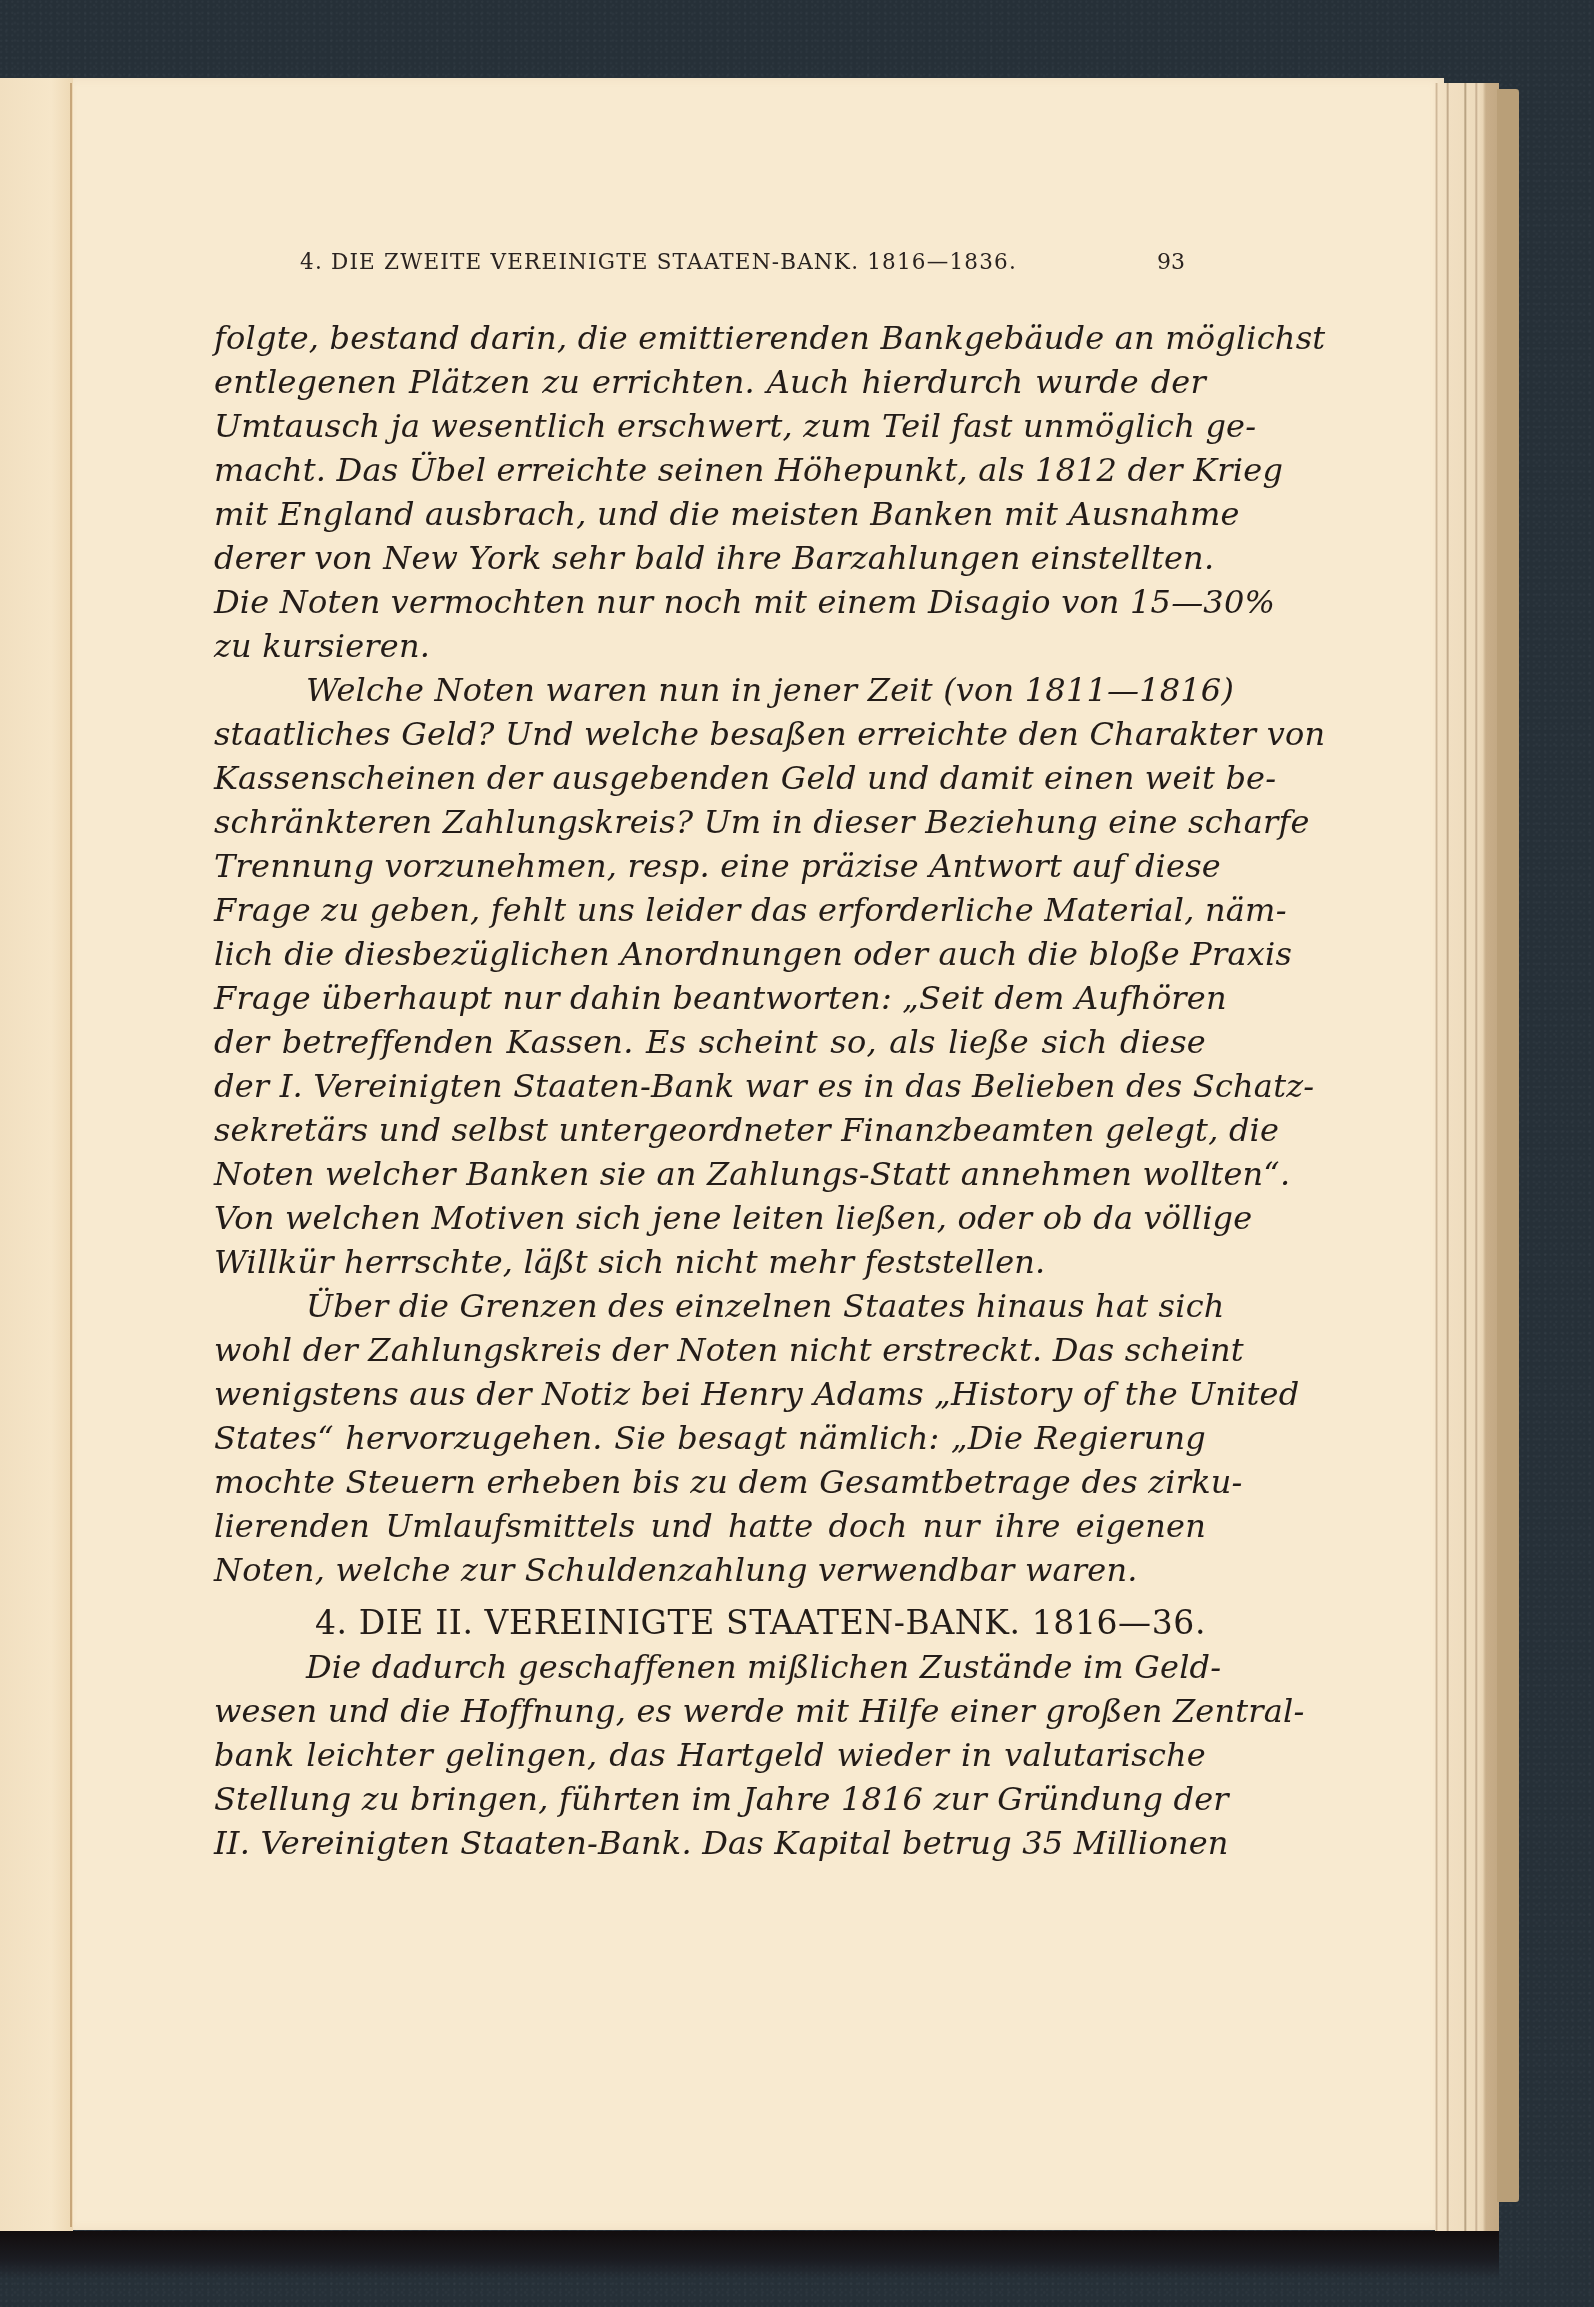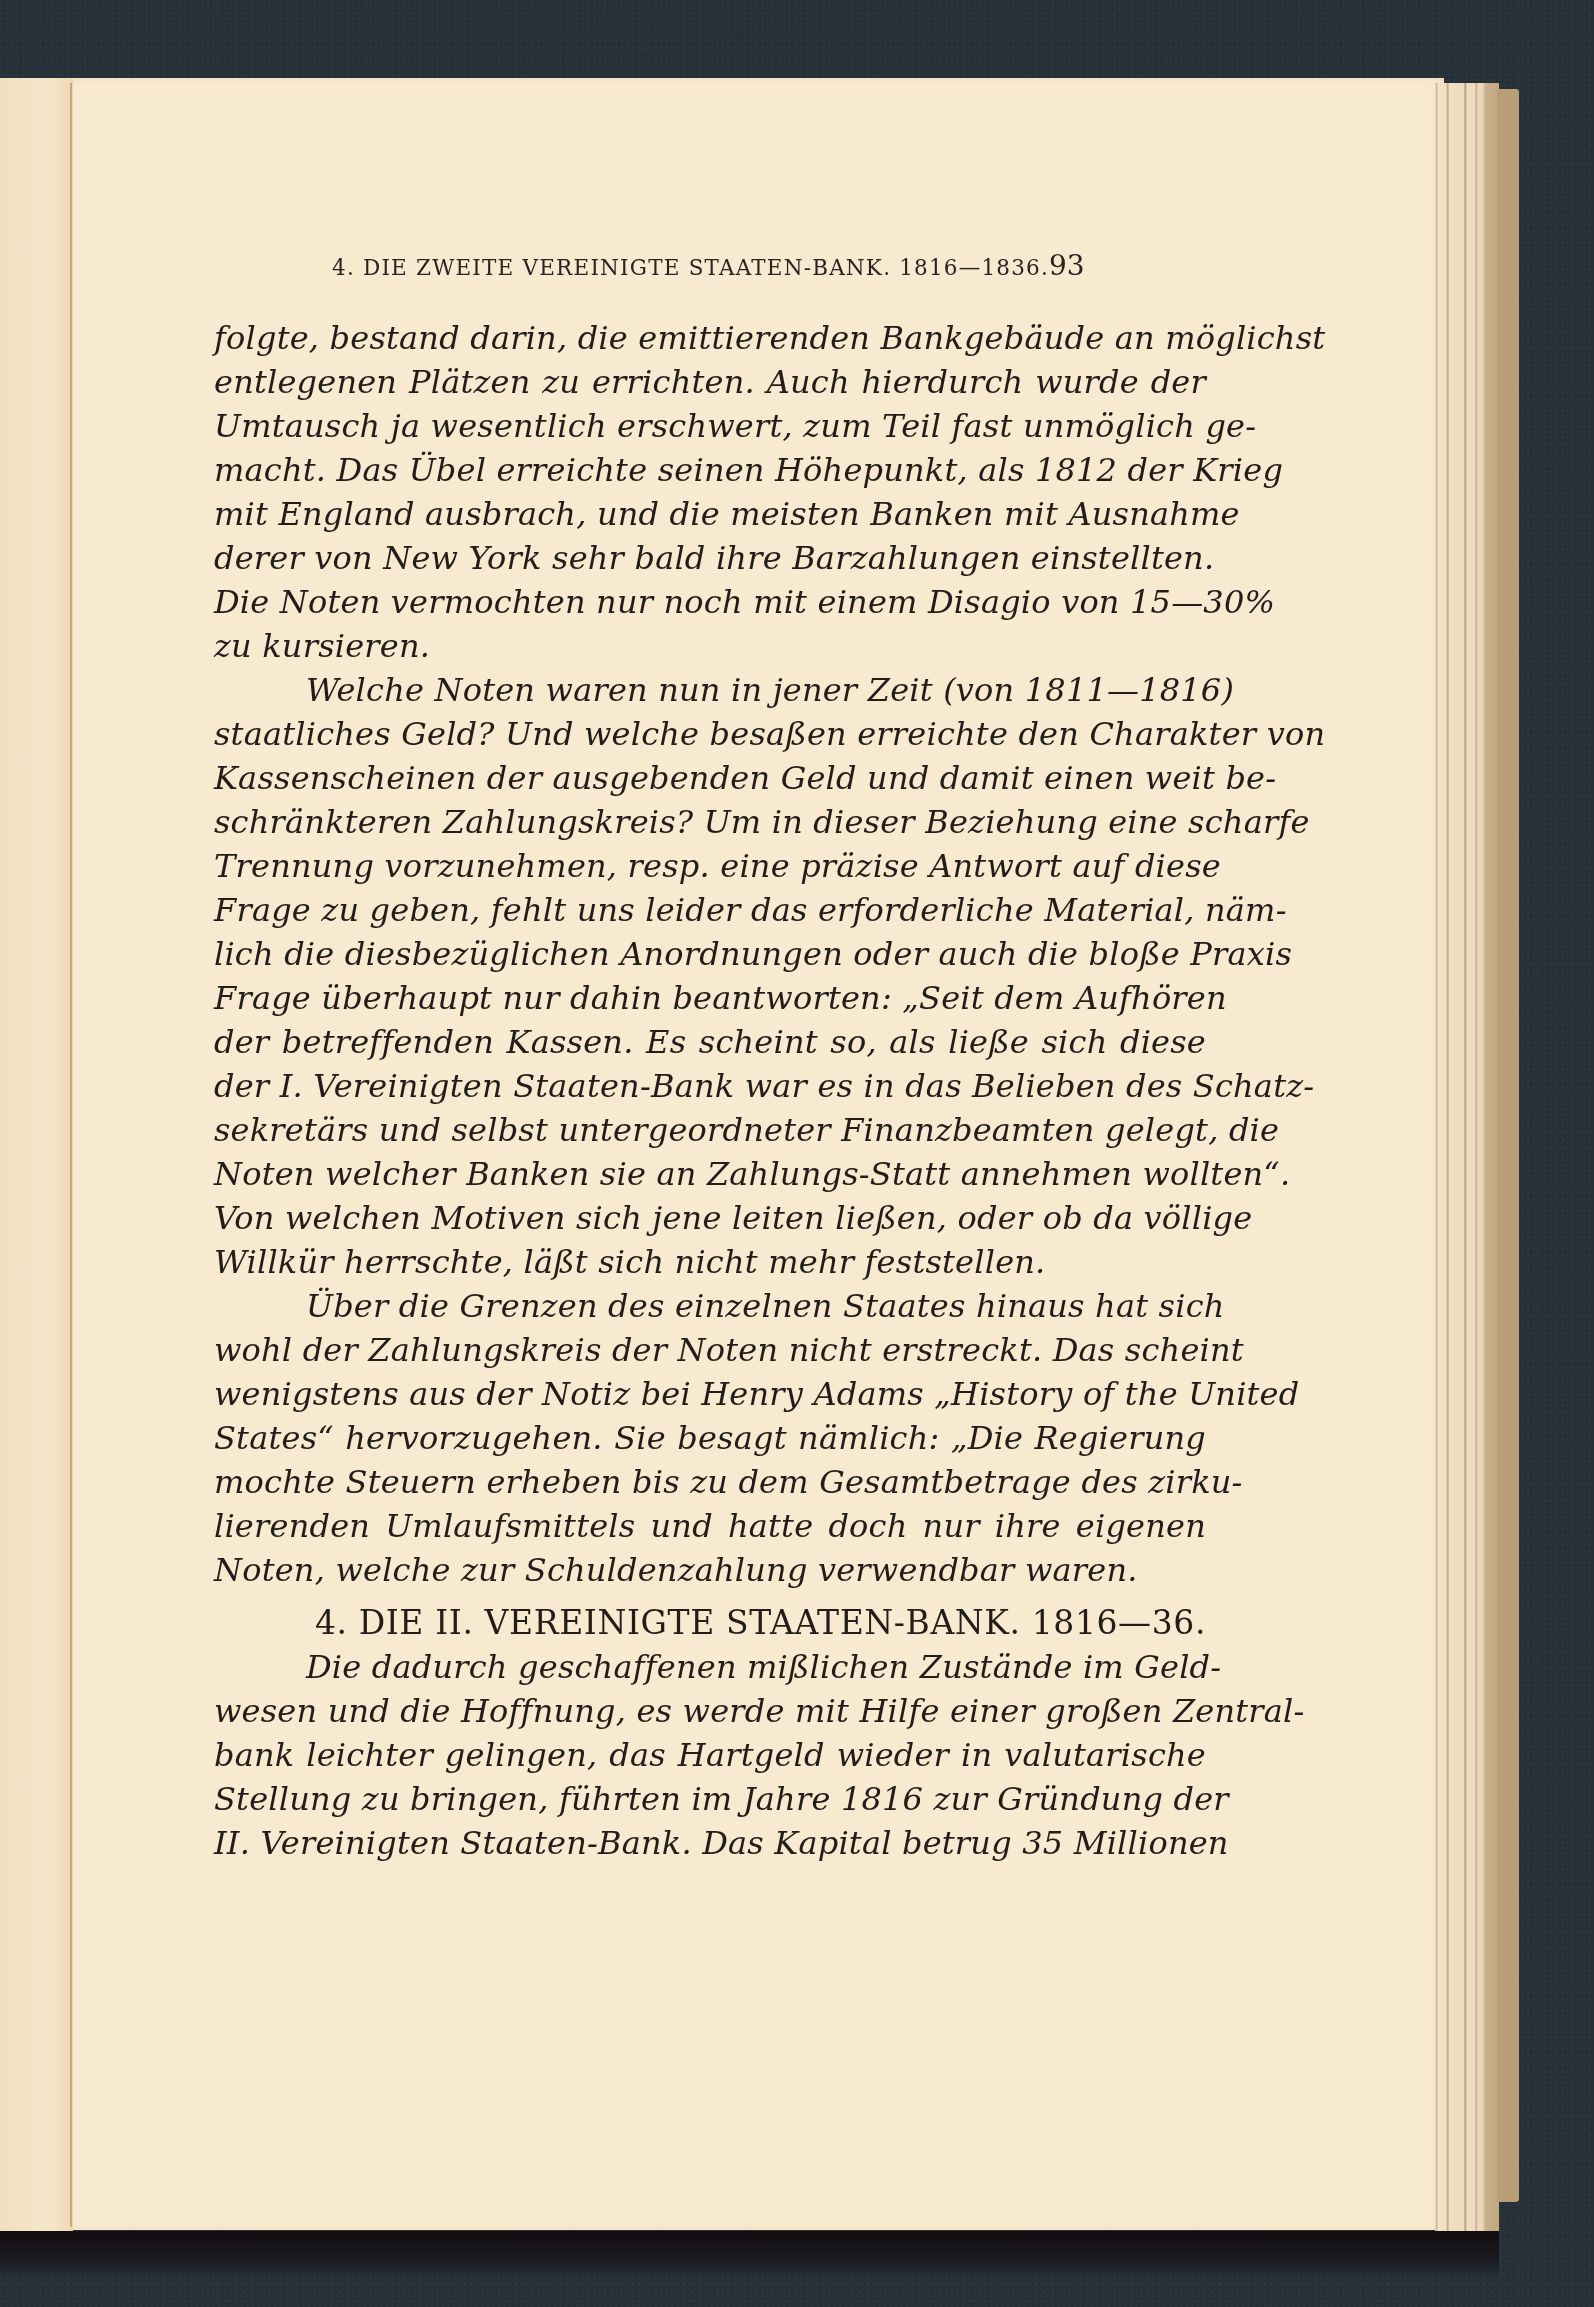--- a/index.html
+++ b/index.html
@@ -38,26 +38,26 @@
   .cover-edge {
     position: absolute; left: 1497px; top: 89px; width: 22px; height: 2113px;
     background: #b99f78; border-radius: 0 3.2px 3.2px 0;
   }
   .bottom-shadow {
     position: absolute; left: 0; top: 2231px; width: 1499px; height: 48px;
     background: linear-gradient(180deg, #120d0d 0%, #1b1c22 60%, rgba(38,48,56,0) 100%);
   }
 
   .running-head {
-    position: absolute; left: 332px; top: 249px; width: 885px; height: 40px;
-    display: flex; align-items: baseline;
+    position: absolute; left: 300px; top: 249px; width: 885px; height: 40px;
+    display: flex; justify-content: space-between; align-items: baseline;
     color: #2a2320;
   }
   .running-title { font-size: 21.5px; letter-spacing: 1.2px; }
-  .page-number { font-size: 28px; }
+  .page-number { font-size: 22px; }
 
   .text-block {
     position: absolute; left: 214px; top: 316px; width: 992px;
     color: #231c18; font-size: 32px; line-height: 44px;
     letter-spacing: 0.2px;
   }
   .line { display: block; white-space: nowrap; text-align: justify; text-align-last: justify; height: 44px; font-style: italic; }
   .line.last { text-align-last: left; }
   .line.indent { padding-left: 92px; }
   .heading-line {

